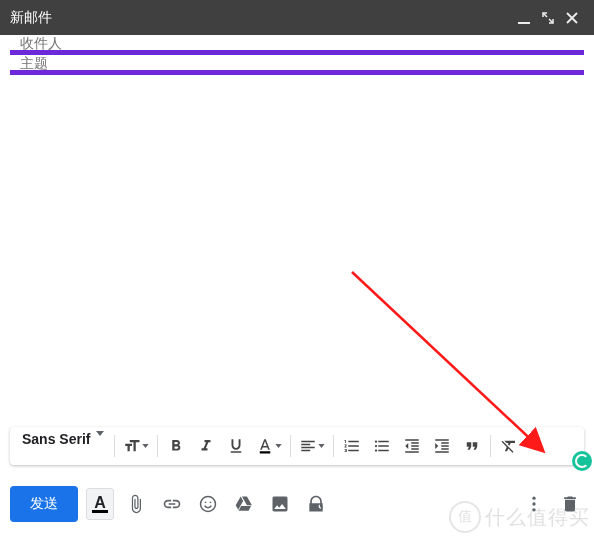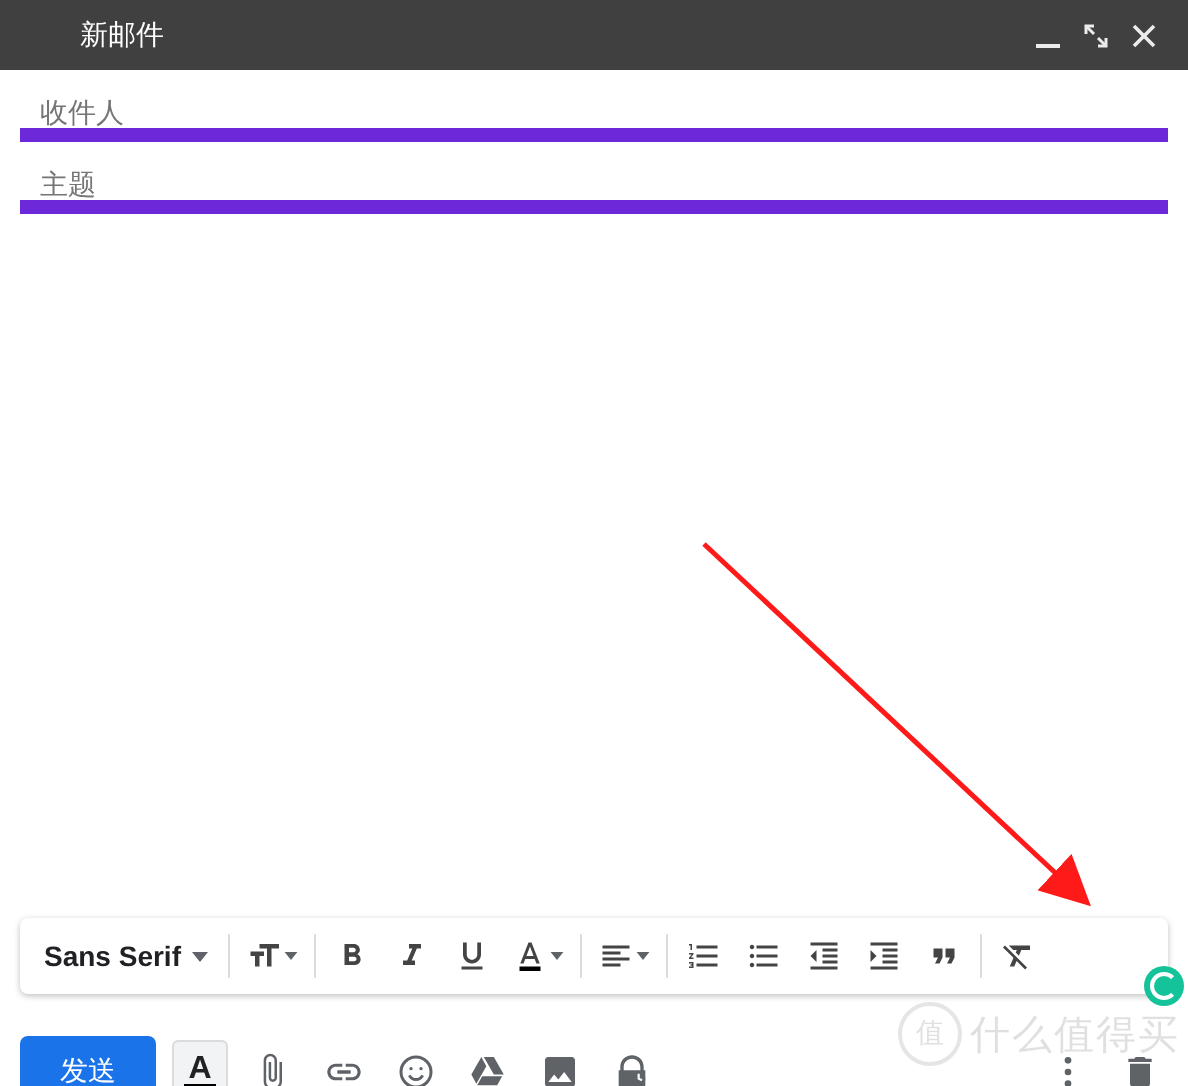--- a/index.html
+++ b/index.html
@@ -1,25 +1,25 @@
 <!DOCTYPE html>
 <html><head>
 <meta charset="utf-8">
 <style>
   * { box-sizing: border-box; margin: 0; padding: 0; }
   body { font-family: Arial, "Microsoft YaHei", sans-serif; font-size: 14px; background: #fff; width: 594px; height: 543px; overflow: hidden; position: relative; }
   .titlebar { background: #404040; color: #fff; height: 35px; display: flex; align-items: center; padding: 0 10px; }
-  .titlebar .title { flex: 1; font-size: 14px; margin-left: 30px; }
+  .titlebar .title { flex: 1; font-size: 14px; }
   .titlebar .winbtn { width: 24px; height: 24px; display: flex; align-items: center; justify-content: center; cursor: pointer; opacity: 0.9; }
-  .field-row { border-bottom: 7px solid #6d28d9; padding: 0 10px; height: 36px; display: flex; align-items: flex-end; margin: 0 10px; }
+  .field-row { border-bottom: 5px solid #6d28d9; padding: 0 10px; height: 20px; display: flex; align-items: flex-start; margin: 0 10px; }
   .field-row .placeholder { color: #777; font-size: 14px; width:100%; border:none; outline:none; background:transparent;}
   .body-area { height: 352px; position: relative; }
   .arrow-svg { position: absolute; top: 0; left: 0; width: 594px; height: 543px; pointer-events: none; }
   .format-bar { height: 38px; margin: 0 10px; background: #fff; box-shadow: 0 1px 3px rgba(0,0,0,0.25); border-radius: 4px; display: flex; align-items: center; padding: 0 6px; gap: 2px; position: relative; }
-  .font-select { display: flex; align-items: center; padding: 0 6px; height: 30px; cursor: pointer; gap: 6px; }
+  .font-select { display: flex; padding: 0 6px; height: 30px; cursor: pointer; gap: 6px; }
   .font-select span { font-size: 14px; font-weight: bold; color: #202124; }
   .font-select svg, .fmtbtn svg { display: block; }
   .divider { width: 1px; height: 22px; background: #dadce0; margin: 0 2px; }
   .fmtbtn { width: 28px; height: 30px; display: flex; align-items: center; justify-content: center; cursor: pointer; color: #444; border-radius: 3px; }
   .fmtbtn.caret { width: 34px; gap:1px;}
   .grammarly { position: absolute; right: -8px; bottom: -6px; width: 20px; height: 20px; border-radius: 50%; background: #15c39a; display: flex; align-items: center; justify-content: center; }
   .grammarly::after { content: ""; width: 10px; height: 10px; border: 2px solid #fff; border-radius: 50%; border-right-color: transparent; }
   .bottom-bar { height: 50px; display: flex; align-items: center; padding: 0 10px; gap: 8px; margin-top: 14px; }
   .send-btn { background: #1a73e8; color: #fff; border: none; height: 36px; padding: 0 20px; border-radius: 4px; font-size: 14px; font-weight: 500; cursor: pointer; }
   .iconbtn { width: 28px; height: 32px; display: flex; align-items: center; justify-content: center; cursor: pointer; color: #5f6368; border-radius: 3px; }

